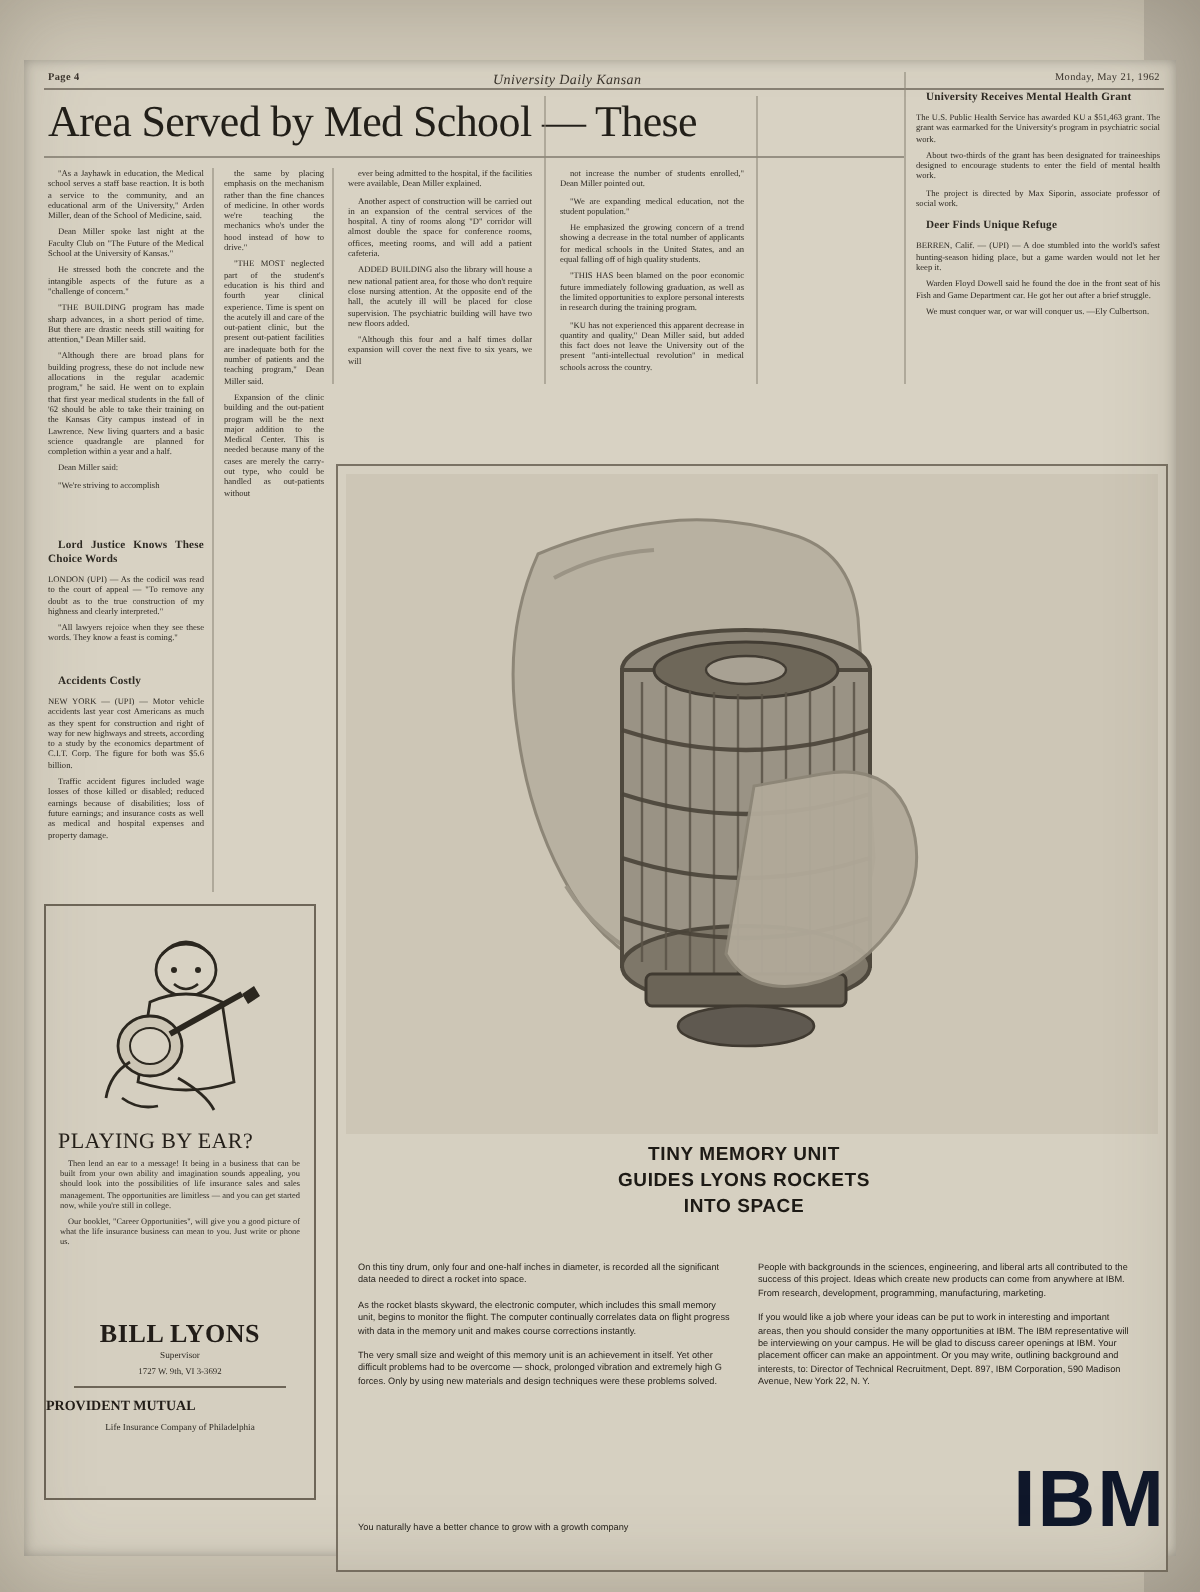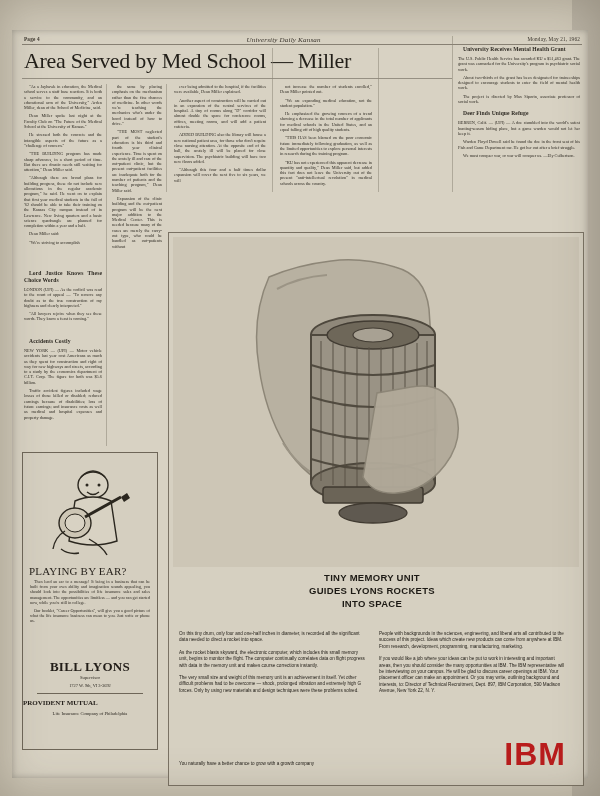--- a/index.html
+++ b/index.html
@@ -106,23 +106,23 @@
     position:absolute;left:10px;top:398px;width:392px;
     display:flex;gap:14px;
   }
   .ibm-col{
     width:186px;
     font-family:"Liberation Sans", sans-serif;
     font-size:4.6px;line-height:6.4px;color:#26221c;
   }
   .ibm-col p{margin:0 0 6px 0;}
   .ibm-logo{
-    position:absolute;right:17px;bottom:12px;
+    position:absolute;right:0;bottom:12px;
     font-family:"Liberation Sans", sans-serif;
-    font-weight:bold;font-size:32px;letter-spacing:1px;color:#b91c1c;
+    font-weight:bold;font-size:40px;letter-spacing:1px;color:#0f172a;
   }
   .ibm-bottom{
     position:absolute;left:10px;bottom:18px;width:240px;
     font-family:"Liberation Sans", sans-serif;
     font-size:4.6px;line-height:6.4px;color:#26221c;
   }
   .edge{
     position:absolute;left:0;top:0;width:600px;height:796px;
     box-shadow: inset 0 0 44px rgba(90,80,62,.35);
     pointer-events:none;
@@ -134,21 +134,21 @@
 <div class="page">
   <div class="paper"></div>
 
   <div class="masthead">
     <span class="m-left">Page 4</span>
     <span class="m-mid">University Daily Kansan</span>
     <span class="m-right">Monday, May 21, 1962</span>
   </div>
   <div class="rule"></div>
 
-  <div class="headline">Area Served by Med School — Miller</div>
+  <div class="headline">Area Served by Med School — These</div>
   <div class="rule2"></div>
 
   <div class="vrule" style="left:106px;top:84px;height:362px;"></div>
   <div class="vrule" style="left:166px;top:84px;height:108px;"></div>
   <div class="vrule" style="left:272px;top:48px;height:144px;"></div>
   <div class="vrule" style="left:378px;top:48px;height:144px;"></div>
   <div class="vrule" style="left:452px;top:36px;height:156px;"></div>
 
   <div class="col" style="left:24px;top:84px;width:78px;">
     <p>"As a Jayhawk in education, the Medical school serves a staff base reaction. It is both a service to the community, and an educational arm of the University," Arden Miller, dean of the School of Medicine, said.</p>

